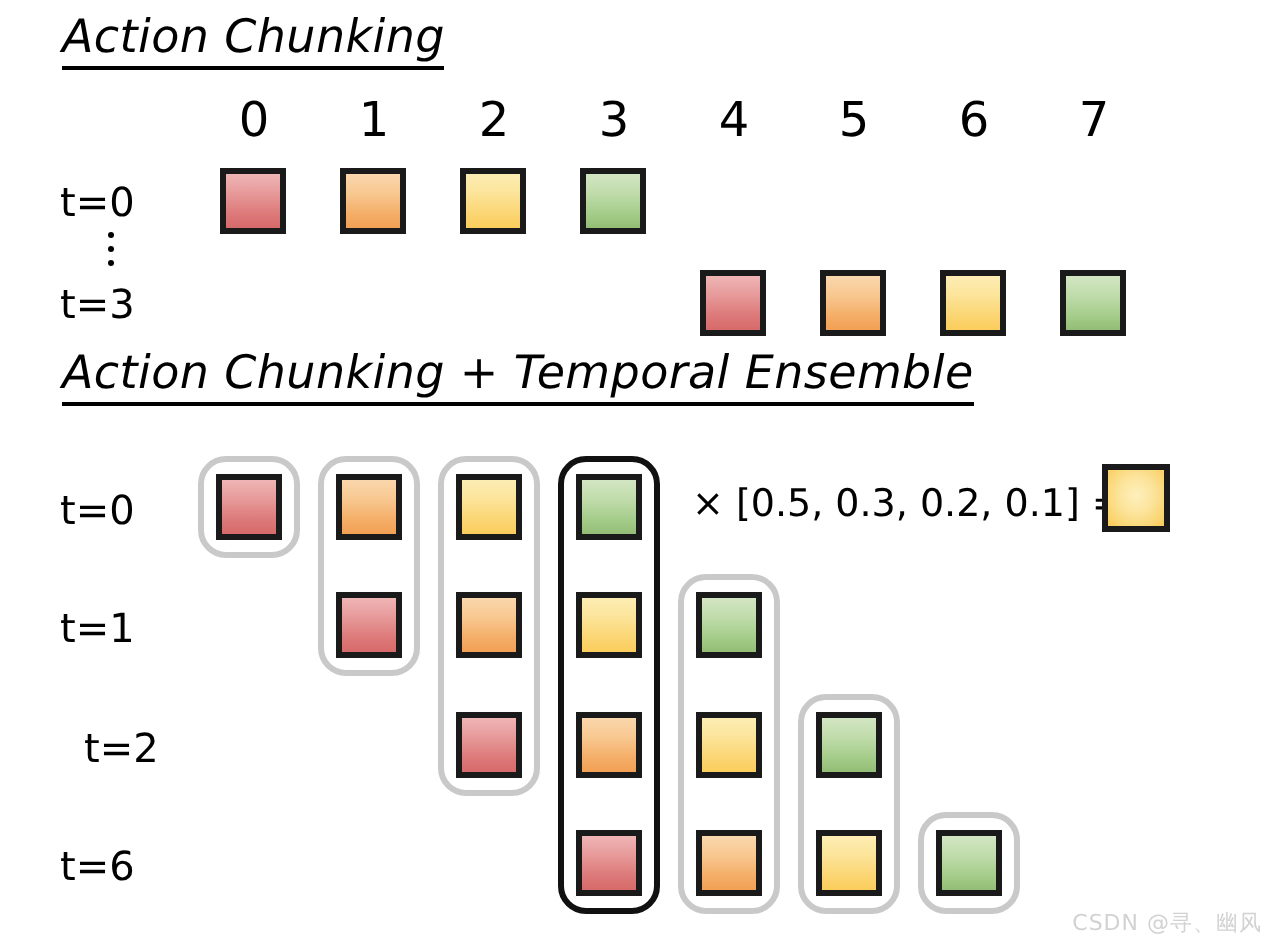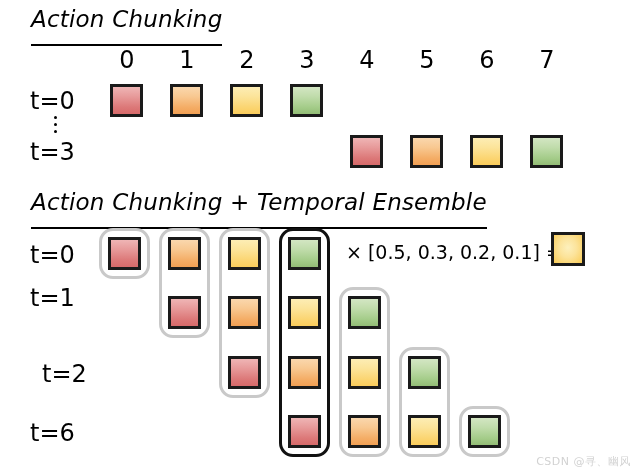--- a/index.html
+++ b/index.html
@@ -7,33 +7,33 @@
     width:637px;height:475px;background:#ffffff;
     font-family:"DejaVu Sans","Liberation Sans",sans-serif;
     color:#000;overflow:hidden;position:relative;
   }
   .stage{position:absolute;left:0;top:0;width:637px;height:475px;}
 
   
   .title{
     position:absolute;font-style:italic;font-weight:400;
     font-size:23px;letter-spacing:.2px;white-space:nowrap;
-    border-bottom:2px solid #000;padding-bottom:12px;
+    border-bottom:2px solid #000;padding-bottom:1px;
     font-family:"DejaVu Sans","Liberation Sans",sans-serif;
   }
   #title-top{left:31px;top:6px;}
-  #title-bottom{left:31px;top:189px;}
+  #title-bottom{left:31px;top:174px;}
 
   
   .colnum{
     position:absolute;font-size:24px;line-height:24px;
     width:40px;text-align:center;top:48px;
   }
   .rowlabel{
-    position:absolute;font-size:24px;line-height:20px;white-space:nowrap;
+    position:absolute;font-size:20px;line-height:20px;white-space:nowrap;
   }
   .vdots{
     position:absolute;font-size:18px;line-height:10px;
     letter-spacing:0;text-align:center;width:40px;
   }
   .vdots i{display:block;width:3px;height:3px;border-radius:50%;
            background:#000;margin:4px auto;font-style:normal;}
 
   
   .sq{
@@ -106,21 +106,21 @@
       <div class="sq red" style="left: 350px; top: 135px;"></div>
       <div class="sq orange" style="left: 410px; top: 135px;"></div>
       <div class="sq yellow" style="left: 470px; top: 135px;"></div>
       <div class="sq green" style="left: 530px; top: 135px;"></div>
     </div>
 
   <div id="title-bottom" class="title">Action Chunking + Temporal Ensemble</div>
 
   <div id="bottom-rowlabels">
       <div class="rowlabel" style="left: 30px; top: 245px;">t=0</div>
-      <div class="rowlabel" style="left: 30px; top: 288px;">t=1</div>
+      <div class="rowlabel" style="left: 30px; top: 304px;">t=1</div>
       <div class="rowlabel" style="left: 30px; top: 364px; margin-left: 12px;">t=2</div>
       <div class="rowlabel" style="left: 30px; top: 423px;">t=6</div>
     </div>
 
   <div id="bottom-groups">
       <div class="group" style="left: 99px; top: 228px; width: 51px; height: 51px; z-index: 1;"></div>
       <div class="group" style="left: 159px; top: 228px; width: 51px; height: 110px; z-index: 1;"></div>
       <div class="group" style="left: 219px; top: 228px; width: 51px; height: 170px; z-index: 1;"></div>
       <div class="group highlight" style="left: 279px; top: 228px; width: 51px; height: 229px; z-index: 3;"></div>
       <div class="group" style="left: 339px; top: 287px; width: 51px; height: 170px; z-index: 1;"></div>

